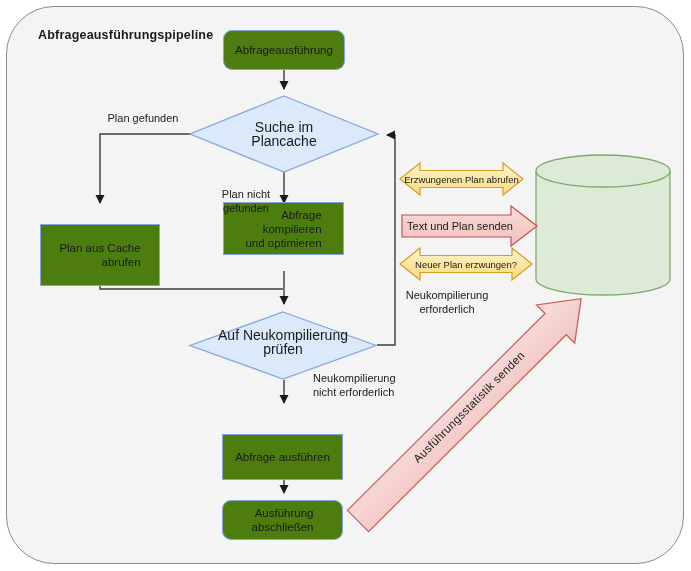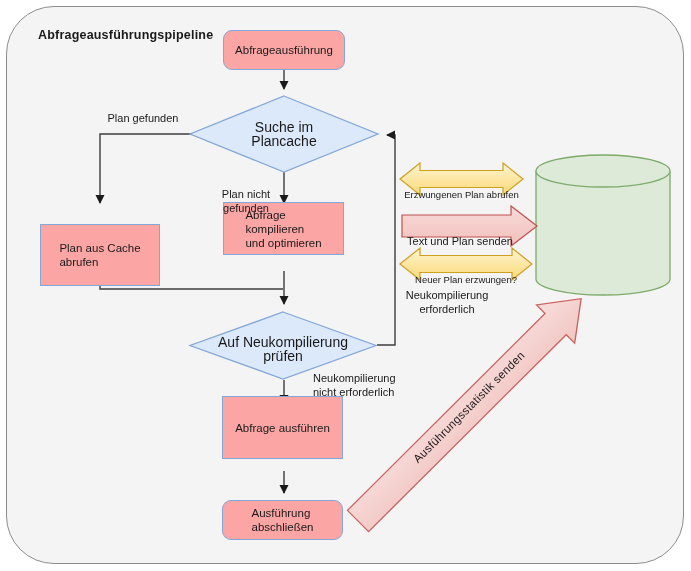--- a/index.html
+++ b/index.html
@@ -2,29 +2,29 @@
 <html><head>
 <meta charset="utf-8">
 <style>
   html,body{margin:0;padding:0;background:#ffffff;}
   .canvas{position:relative;width:691px;height:571px;background:#ffffff;
           font-family:Liberation Sans, sans-serif;color:#1a1a1a;overflow:hidden;}
   .frame{position:absolute;left:6px;top:6px;width:678px;height:558px;background:#f4f4f4;
          border:1.4px solid #8c8c8c;border-radius:48px;box-sizing:border-box;}
   svg.layer{position:absolute;left:0;top:0;}
   .title{position:absolute;left:38px;top:28px;font-size:12.5px;font-weight:bold;letter-spacing:.2px;}
-  .node{position:absolute;box-sizing:border-box;background:#fca5a5;border:1px solid #84a7d8;
-        display:flex;align-items:center;justify-content:center;text-align:left;
+  .node{position:absolute;box-sizing:border-box;background:#4d7c0f;border:1px solid #84a7d8;
+        display:flex;align-items:center;justify-content:center;text-align:right;
         font-size:11.5px;line-height:14px;white-space:pre-line;}
   .rounded{border-radius:9px;}
   .dtext{position:absolute;display:flex;align-items:center;justify-content:center;text-align:center;
          font-size:14px;line-height:14px;white-space:pre-line;}
   .label{position:absolute;font-size:11px;line-height:13.5px;white-space:pre-line;}
   .center{text-align:center;}
-  .atext{position:absolute;display:flex;align-items:center;justify-content:center;text-align:center;margin-top:15px;}
+  .atext{position:absolute;display:flex;align-items:center;justify-content:center;text-align:center;}
   .diag-text{position:absolute;left:349px;top:401px;width:240px;text-align:center;
              font-size:11.5px;letter-spacing:.3px;transform:rotate(-45deg);}
 </style>
 </head>
 <body>
 
 <div class="canvas">
   <div class="frame"></div>
 
   <svg class="layer" width="691" height="571" viewBox="0 0 691 571">
@@ -71,27 +71,27 @@
   </svg>
 
   <div class="title">Abfrageausführungspipeline</div>
 
   <div class="node rounded" style="left:223px;top:30px;width:122px;height:40px;">Abfrageausführung</div>
   <div class="node" style="left:40px;top:224px;width:120px;height:62px;">Plan aus Cache
 abrufen</div>
   <div class="node" style="left:223px;top:202px;width:121px;height:53px;">Abfrage
 kompilieren
 und optimieren</div>
-  <div class="node" style="left:222px;top:396px;width:121px;height:63px;">Abfrage ausführen</div>
+  <div class="node" style="left:222px;top:434px;width:121px;height:46px;">Abfrage ausführen</div>
   <div class="node rounded" style="left:222px;top:500px;width:121px;height:40px;">Ausführung
 abschließen</div>
 
   <div class="dtext" style="left:190px;top:96px;width:188px;height:76px;">Suche im
 Plancache</div>
-  <div class="dtext" style="left:190px;top:315px;width:186px;height:67px;">Auf Neukompilierung
+  <div class="dtext" style="left:190px;top:308px;width:186px;height:67px;">Auf Neukompilierung
 prüfen</div>
 
 
   <div class="label center" style="left:95px;top:112px;width:96px;">Plan gefunden</div>
   <div class="label center" style="left:211px;top:172px;width:70px;margin-top:16px;">Plan nicht
 gefunden</div>
   <div class="label center" style="left:388px;top:289px;width:118px;">Neukompilierung
 erforderlich</div>
   <div class="label" style="left:313px;top:372px;width:110px;">Neukompilierung
 nicht erforderlich</div>

